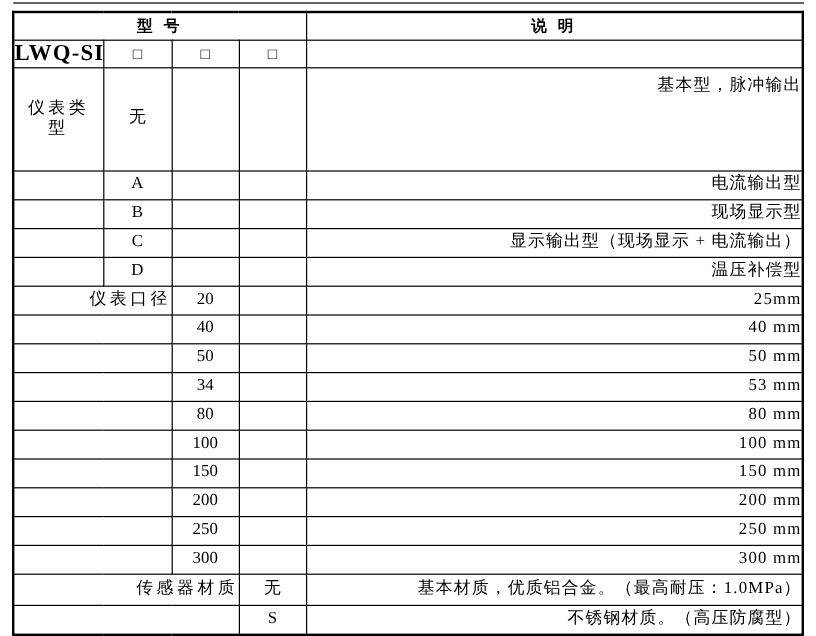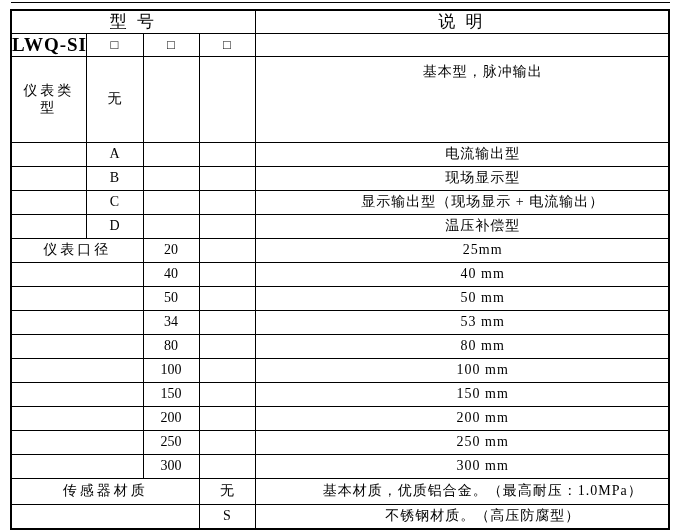--- a/index.html
+++ b/index.html
@@ -45,48 +45,49 @@
     overflow: hidden;
     white-space: nowrap;
   }
   .h-hdr  { height: 22px; }
   .h-mod  { height: 22px; }
   .h-tall { height: 53px; }
   .h-row  { height: 23px; }
   .h-mat1 { height: 25px; margin-top: 36px; }
   .h-mat2 { height: 23px; }
   .hdr {
-    font-weight: normal;
-    font-size: 17px;
+    font-weight: bold;
+    font-size: 13px;
     letter-spacing: 3px;
   }
   .model {
     font-weight: bold;
     font-size: 19px;
     letter-spacing: 1px;
     font-family: "Liberation Serif", "DejaVu Serif", serif;
   }
   .box {
     font-weight: bold;
     font-size: 13px;
   }
   .lbl {
     letter-spacing: 3px;
     white-space: normal;
+    text-align: right;
   }
   .lbl-wrap {
     letter-spacing: 3px;
     white-space: normal;
     padding: 16px 10px;
   }
   .code {
     font-size: 14px;
   }
   .desc {
-    text-align: center;
+    text-align: right;
     padding-left: 42px;
     letter-spacing: 1px;
   }
   .desc-top {
     vertical-align: top;
     padding-top: 7px;
   }
 </style>
 </head>
 <body>

